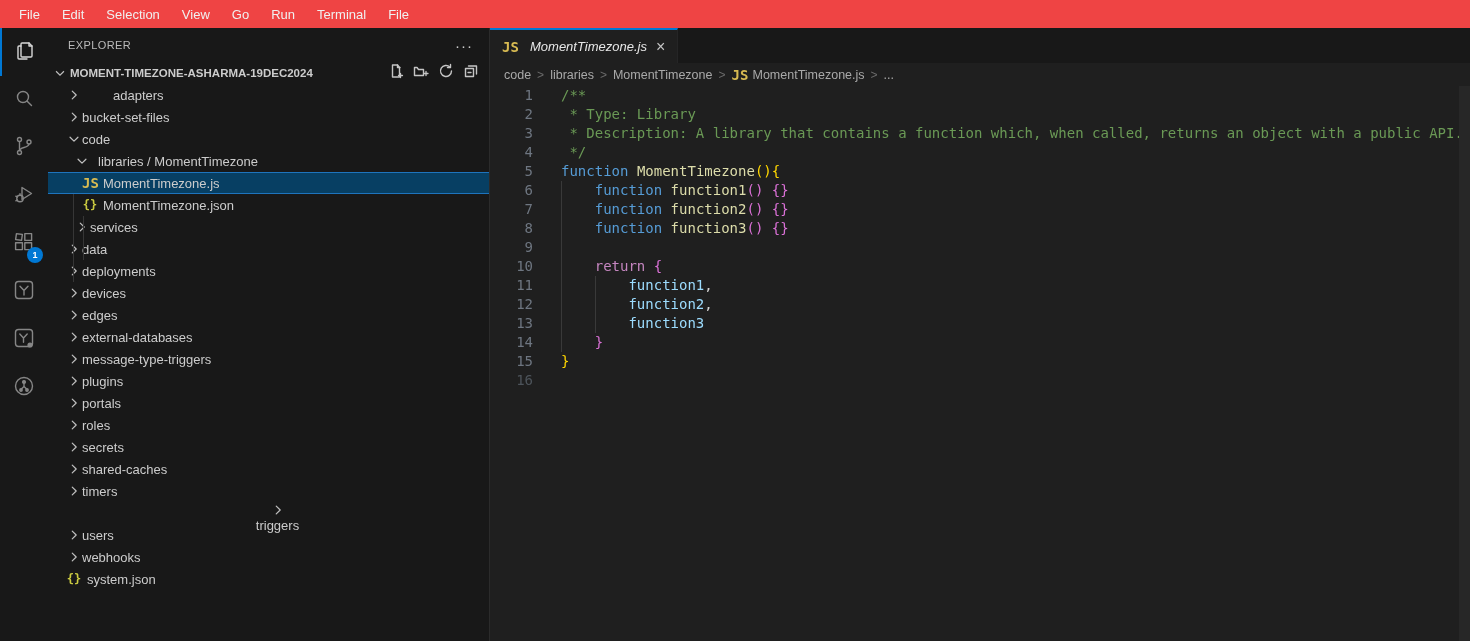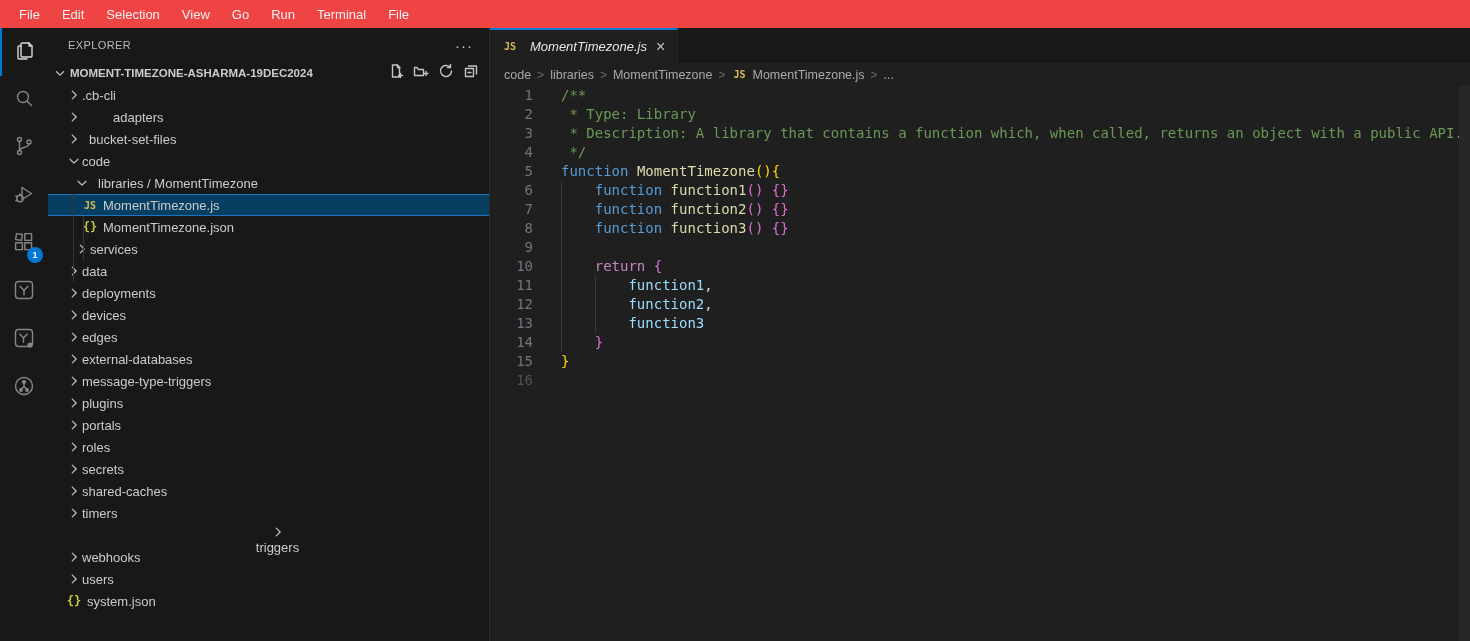--- a/index.html
+++ b/index.html
@@ -34,21 +34,21 @@
   .act svg { width:16px; height:16px; }
   .tree { position:relative; }
   .tree-row { height:22px; display:flex; align-items:center; font-size:13px; color:#cccccc;
     cursor:pointer; white-space:nowrap; position:relative; }
   .tree-row.selected { background:#073f63; border-top:1px solid #1e74bd;
     border-bottom:1px solid #1e74bd; }
   .chev { width:16px; height:16px; display:flex; align-items:center; justify-content:center;
     color:#c0c0c0; flex-shrink:0; }
   .chev svg { width:14px; height:14px; }
   .ficon { width:16px; margin-right:5px; font-weight:bold; flex-shrink:0;
-    font-size:10px; text-align:center; font-family:"DejaVu Sans Mono", monospace; }
+    font-size:14px; text-align:center; font-family:"DejaVu Sans Mono", monospace; }
   .ficon.js { color:#d7ba52; }
   .ficon.json { color:#cbcb41; font-size:12px; }
   .tguide { position:absolute; width:1px; background:#363636; }
   .editor { flex:1; display:flex; flex-direction:column; background:#1f1f1f; position:relative; }
   .tabbar { height:35px; background:#181818; display:flex; }
   .tab { height:35px; background:#1f1f1f; border-top:2px solid #0078d4; border-right:1px solid #252526;
     display:flex; align-items:center; padding:0 10px 0 12px; gap:7px; cursor:pointer; }
   .tab-label { color:#e7e7e7; font-size:13px; font-style:italic; }
   .tab-close { color:#c5c5c5; font-size:16px; line-height:1; padding:0 2px; cursor:pointer; }
   .breadcrumbs { height:23px; display:flex; align-items:center; padding-left:14px;
@@ -181,37 +181,29 @@
           <span class="act">
             <span><svg viewBox="0 0 16 16" fill="none" stroke="currentColor" stroke-width="1.4" stroke-linecap="round" stroke-linejoin="round">
                 <rect x="2.5" y="5.5" width="8" height="8"></rect>
                 <path d="M5 9.5h3"></path>
                 <path d="M5.5 3h8v8"></path>
               </svg></span>
           </span>
         </span>
     </div>
     <div class="tree" id="tree">
-        <div class="tree-row" style="padding-left: 18px;">
-          <span class="chev">
-            <svg viewBox="0 0 16 16" fill="none" stroke="currentColor" stroke-width="1.4" stroke-linecap="round" stroke-linejoin="round">
-              <path d="M6 3.5 10.5 8 6 12.5"></path>
-            </svg>
-          </span>
-          <span>.cb-cli</span>
-        </div>
         <div class="tree-row" style="padding-left: 18px; gap: 31px;">
           <span class="chev">
             <svg viewBox="0 0 16 16" fill="none" stroke="currentColor" stroke-width="1.4" stroke-linecap="round" stroke-linejoin="round">
               <path d="M6 3.5 10.5 8 6 12.5"></path>
             </svg>
           </span>
           <span>adapters</span>
         </div>
-        <div class="tree-row" style="padding-left: 18px; gap: 7px;">
+        <div class="tree-row" style="padding-left: 18px;">
           <span class="chev">
             <svg viewBox="0 0 16 16" fill="none" stroke="currentColor" stroke-width="1.4" stroke-linecap="round" stroke-linejoin="round">
               <path d="M6 3.5 10.5 8 6 12.5"></path>
             </svg>
           </span>
           <span>bucket-set-files</span>
         </div>
         <div class="tree-row" style="padding-left: 18px;">
           <span class="chev">
             <svg viewBox="0 0 16 16" fill="none" stroke="currentColor" stroke-width="1.4" stroke-linecap="round" stroke-linejoin="round">
@@ -347,29 +339,29 @@
             </svg>
           </span>
           <span>triggers</span>
         </div>
         <div class="tree-row" style="padding-left: 18px;">
           <span class="chev">
             <svg viewBox="0 0 16 16" fill="none" stroke="currentColor" stroke-width="1.4" stroke-linecap="round" stroke-linejoin="round">
               <path d="M6 3.5 10.5 8 6 12.5"></path>
             </svg>
           </span>
+          <span>users</span>
+        </div>
+        <div class="tree-row" style="padding-left: 18px;">
+          <span class="chev">
+            <svg viewBox="0 0 16 16" fill="none" stroke="currentColor" stroke-width="1.4" stroke-linecap="round" stroke-linejoin="round">
+              <path d="M6 3.5 10.5 8 6 12.5"></path>
+            </svg>
+          </span>
           <span>webhooks</span>
-        </div>
-        <div class="tree-row" style="padding-left: 18px;">
-          <span class="chev">
-            <svg viewBox="0 0 16 16" fill="none" stroke="currentColor" stroke-width="1.4" stroke-linecap="round" stroke-linejoin="round">
-              <path d="M6 3.5 10.5 8 6 12.5"></path>
-            </svg>
-          </span>
-          <span>users</span>
         </div>
         <div class="tree-row" style="padding-left: 18px;">
           <span class="ficon json">{}</span>
           <span>system.json</span>
         </div>
         <div class="tguide" style="left: 25px; top: 110px; height: 88px;"></div>
         <div class="tguide" style="left: 35px; top: 132px; height: 44px;"></div>
       </div>
   </div>
 

